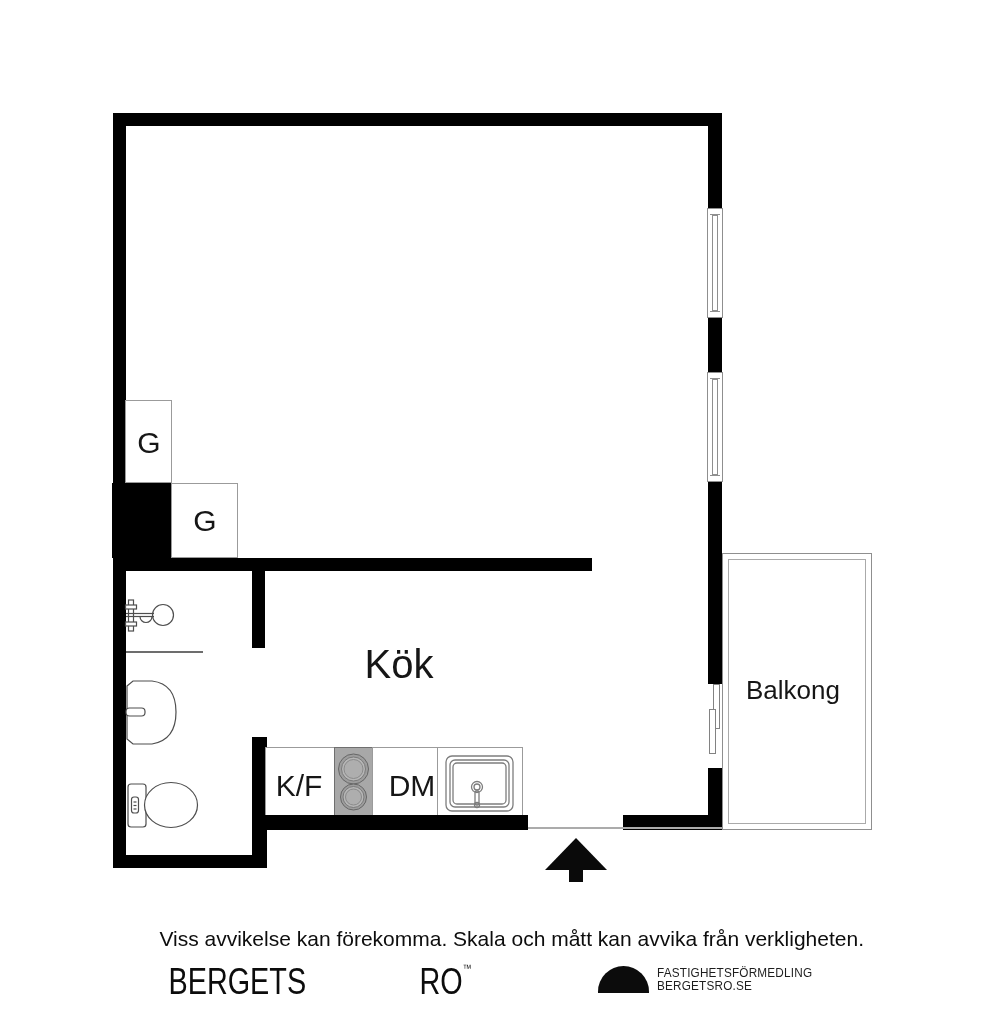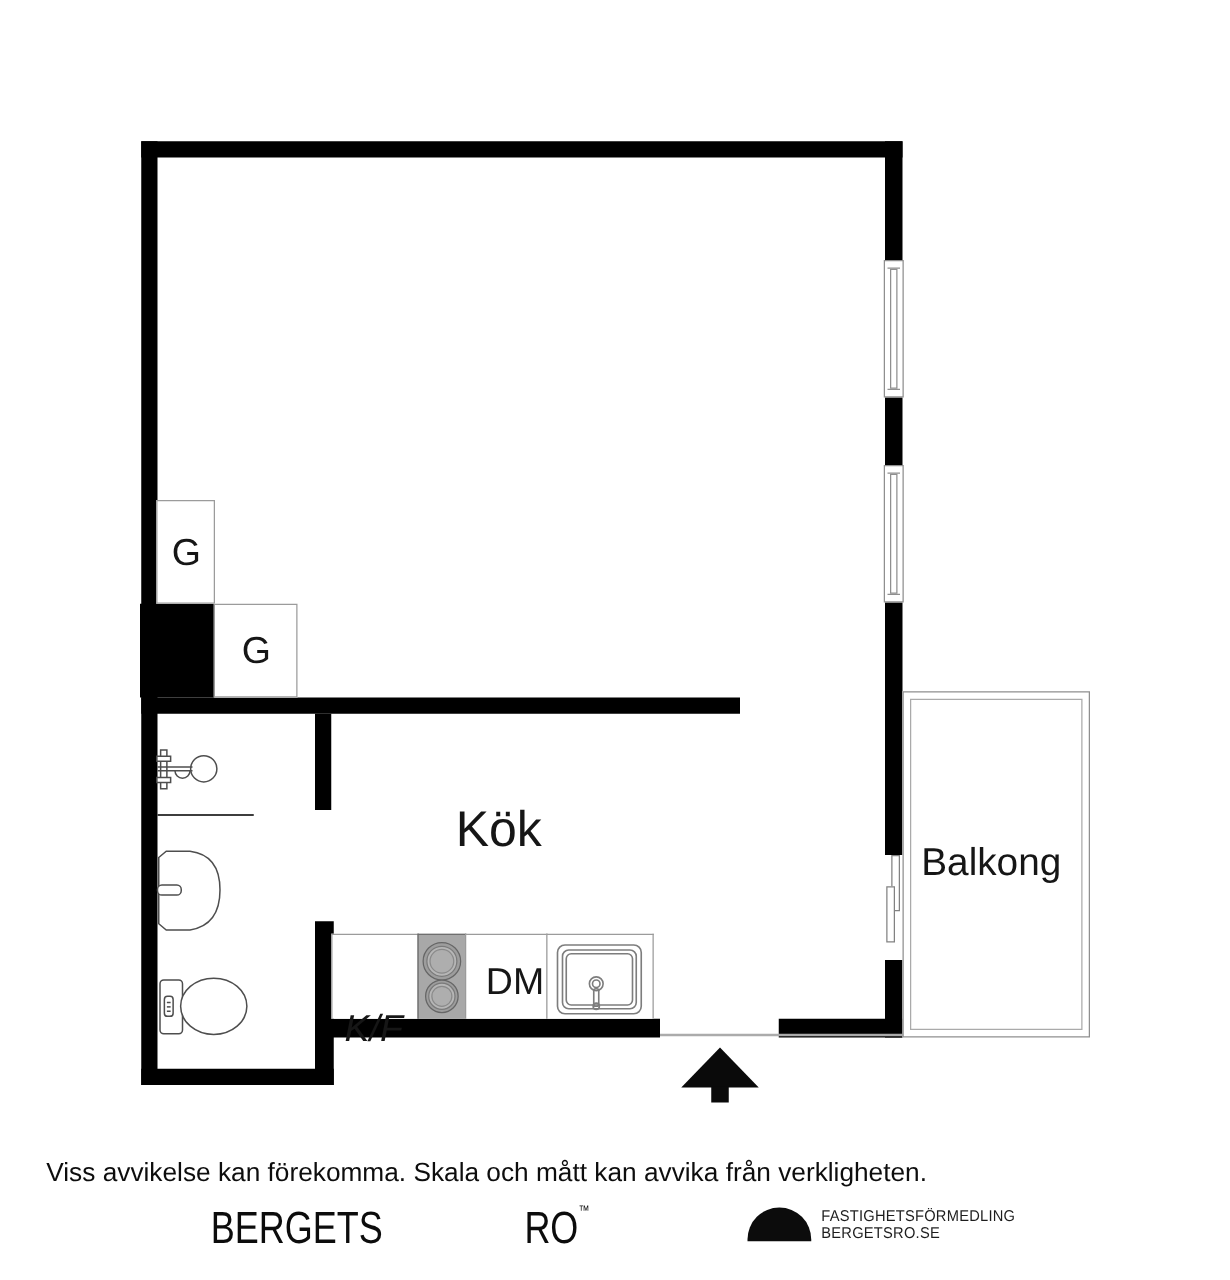--- a/index.html
+++ b/index.html
@@ -9,21 +9,21 @@
   .wall{position:absolute;background:#000;}
   .thinbox{position:absolute;background:#fff;border:1px solid #9b9b9b;box-sizing:border-box;}
   .roomlabel{position:absolute;color:#161616;white-space:nowrap;transform:translate(-50%,-50%);}
   .celllabel{position:absolute;color:#161616;white-space:nowrap;transform:translate(-50%,-50%);}
   .window{position:absolute;background:#fff;border:1px solid #8f8f8f;box-sizing:border-box;}
   .window .pane{position:absolute;left:4px;right:4px;top:6px;bottom:6px;border:1px solid #8f8f8f;}
   .window .tick-top{position:absolute;left:2px;right:2px;top:5px;height:1px;background:#8f8f8f;}
   .window .tick-bottom{position:absolute;left:2px;right:2px;bottom:5px;height:1px;background:#8f8f8f;}
   .doorpanel{position:absolute;background:#fff;border:1px solid #828282;box-sizing:border-box;}
   .counter-cell{position:absolute;background:#fff;border:1px solid #9b9b9b;box-sizing:border-box;}
-  .footer-text{position:absolute;width:864px;text-align:left;padding-left:37px;}
+  .footer-text{position:absolute;width:864px;text-align:right;}
   .brand{position:absolute;font-size:36px;font-weight:400;letter-spacing:0px;color:#0c0c0c;
          transform:scaleX(0.8);transform-origin:center;white-space:nowrap;}
   .caption{position:absolute;font-size:12.5px;line-height:13px;color:#1d1d1d;letter-spacing:0.2px;
            transform:scaleX(0.94);transform-origin:left;white-space:nowrap;}
   svg{position:absolute;overflow:visible;}
 </style>
 </head>
 <body>
 
 <div id="canvas">
@@ -60,24 +60,24 @@
   <div class="doorpanel" style="left:713px;top:684px;width:7px;height:45px;"></div>
   <div class="doorpanel" style="left:709px;top:709px;width:7px;height:45px;"></div>
   <div class="abs" style="left:528px;top:827px;width:194px;height:2px;background:#ababab;"></div>
 
   <div class="thinbox" style="left:125px;top:400px;width:47px;height:83px;"></div>
   <div class="roomlabel" style="left:149px;top:443px;font-size:30px;">G</div>
   <div class="thinbox" style="left:171px;top:483px;width:67px;height:75px;"></div>
   <div class="roomlabel" style="left:205px;top:521px;font-size:30px;">G</div>
 
   <div class="roomlabel" style="left:399px;top:664px;font-size:40px;">Kök</div>
-  <div class="roomlabel" style="left:793px;top:690px;font-size:31px;">Balkong</div>
+  <div class="roomlabel" style="left:793px;top:690px;font-size:26px;">Balkong</div>
 
   <div class="counter-cell" style="left:265px;top:747px;width:70px;height:68px;border-bottom:none;"></div>
-  <div class="celllabel" style="left:299px;top:824px;font-size:30px;font-style:italic;">K/F</div>
+  <div class="celllabel" style="left:299px;top:786px;font-size:30px;">K/F</div>
   <div class="counter-cell" style="left:334px;top:747px;width:39px;height:68px;background:#a8a8a8;border-color:#6f6f6f;border-bottom:none;"></div>
   <div class="counter-cell" style="left:372px;top:747px;width:66px;height:68px;border-bottom:none;"></div>
   <div class="celllabel" style="left:412px;top:786px;font-size:30px;">DM</div>
   <div class="counter-cell" style="left:437px;top:747px;width:86px;height:68px;border-bottom:none;"></div>
 
   <svg style="left:334px;top:747px;" width="39" height="68" viewBox="0 0 39 68">
     <circle cx="19.5" cy="22" r="15" fill="#9d9d9d" stroke="#666" stroke-width="1"></circle>
     <circle cx="19.5" cy="22" r="12" fill="#b6b6b6" stroke="#7a7a7a" stroke-width="1"></circle>
     <circle cx="19.5" cy="22" r="9.5" fill="#aeaeae" stroke="#8a8a8a" stroke-width="1"></circle>
     <circle cx="19.5" cy="50" r="13" fill="#9d9d9d" stroke="#666" stroke-width="1"></circle>

